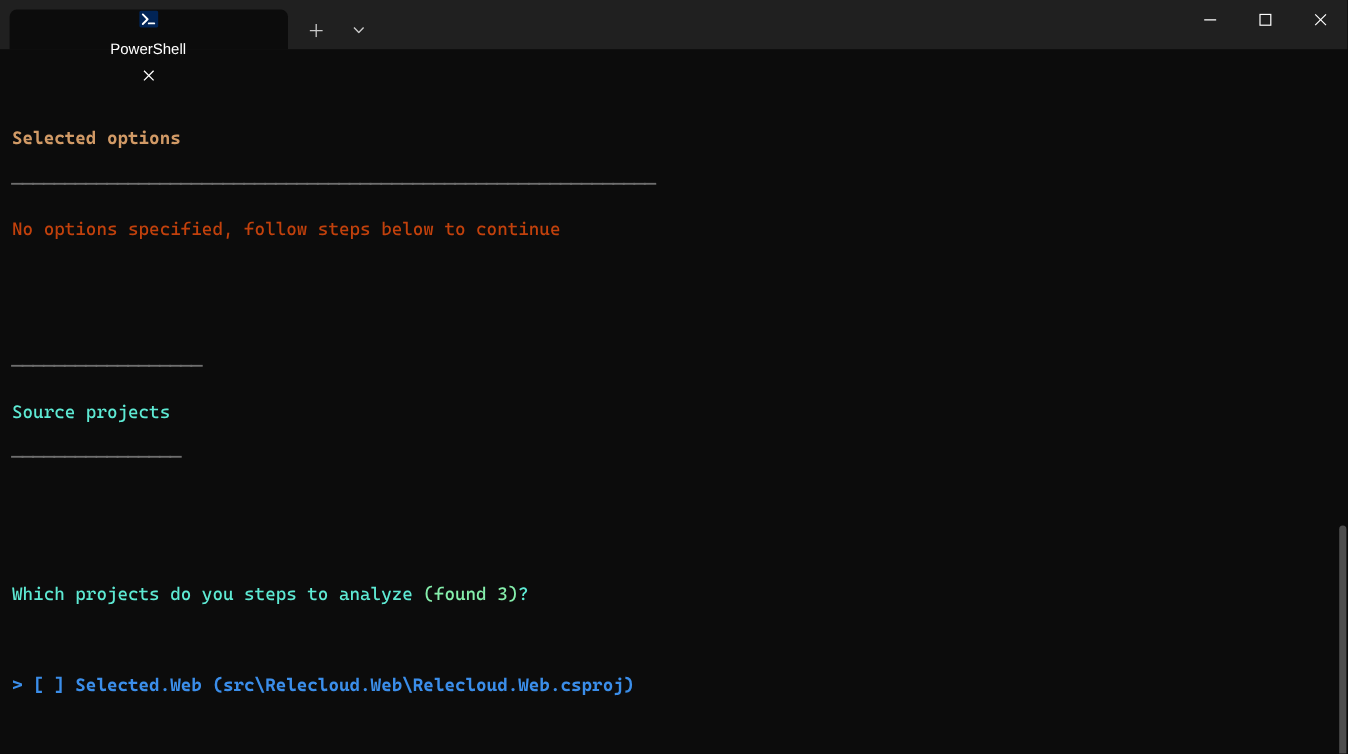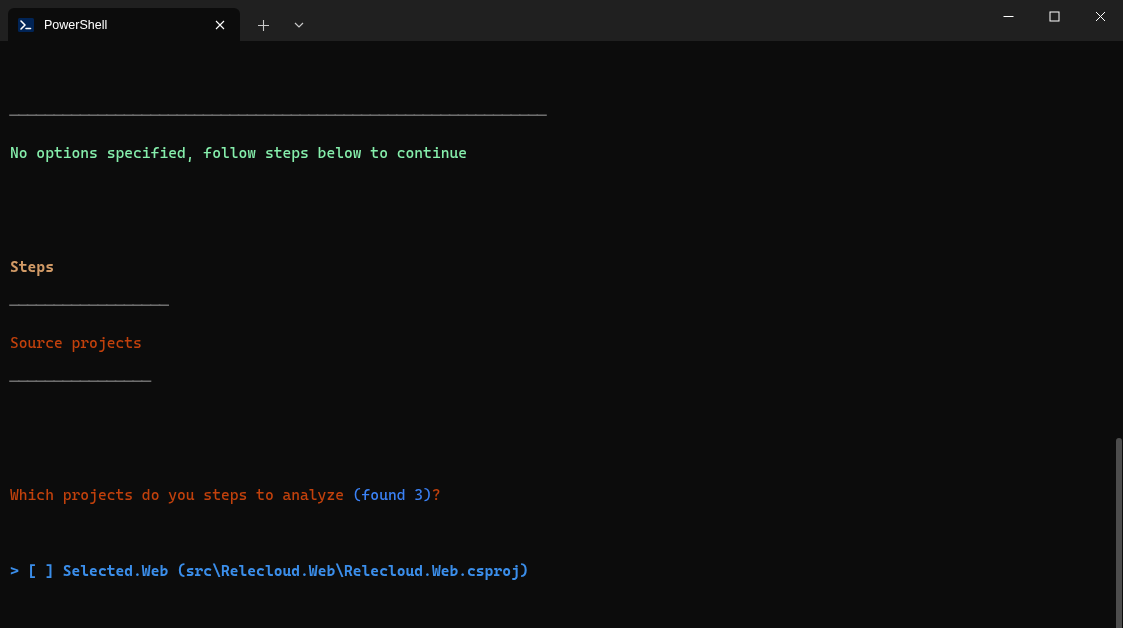--- a/index.html
+++ b/index.html
@@ -27,20 +27,21 @@
     align-items: center;
     background: #0c0c0c;
     border-top-left-radius: 6px;
     border-top-right-radius: 6px;
     height: 33px;
     padding: 0 11px 0 10px;
     gap: 10px;
     min-width: 232px;
     position: relative;
     margin-top: 8px;
+    flex-direction: column;
   }
   .tab-icon {
     width: 16px; height: 16px;
     display: flex; align-items: center; justify-content: center;
   }
   .tab-icon svg { display: block; }
   .tab-title {
     color: #ffffff;
     font-family: "Segoe UI", sans-serif;
     font-size: 12.5px;
@@ -72,23 +73,23 @@
     white-space: pre;
     position: relative;
     height: calc(628px - 41px);
   }
   .section-title {
     color: #d19a66;
     font-weight: bold;
   }
   .rule { color: #6e6e6e; }
   .rule-long { letter-spacing: 0; }
-  .muted { color: #86efac; }
-  .white { color: #c2410c; }
-  .cyan { color: #3b82f6; }
+  .muted { color: #c2410c; }
+  .white { color: #5eead4; }
+  .cyan { color: #86efac; }
   .blue-bold { color: #3b8eea; font-weight: bold; }
 
   .scrollbar {
     position: absolute;
     right: 1px;
     top: 397px;
     width: 6px;
     height: 214px;
     background: #4d4d4d;
     border-radius: 3px;
@@ -144,25 +145,25 @@
     <div class="win-btn close">
       <svg width="11" height="11" viewBox="0 0 11 11">
           <path d="M1 1 L10 10 M10 1 L1 10" stroke="currentColor" stroke-width="1"></path>
         </svg>
     </div>
   </div>
 </div>
 
 <div class="terminal">
 <span class="row"> </span>
+<span class="row"><span class="section-title">Selected options</span></span>
 <span class="row"><span class="rule rule-long">─────────────────────────────────────────────────────────────</span></span>
 <span class="row"><span class="muted">No options specified, follow steps below to continue</span></span>
 <span class="row"> </span>
 <span class="row"> </span>
-<span class="row"><span class="section-title">Steps</span></span>
 <span class="row"><span class="rule">──────────────────</span></span>
 <span class="row"><span class="white">Source projects</span></span>
 <span class="row"><span class="rule">────────────────</span></span>
 <span class="row"> </span>
 <span class="row"> </span>
 <span class="row"><span class="white">Which projects do you steps to analyze </span><span class="cyan">(found 3)</span><span class="white">?</span></span>
 <span class="row"> </span>
 <span class="row"><span class="blue-bold">&gt; </span><span class="blue-bold">[ ] </span><span class="blue-bold">Selected.Web </span><span class="blue-bold">(src\Relecloud.Web\Relecloud.Web.csproj)</span></span>
 
 

